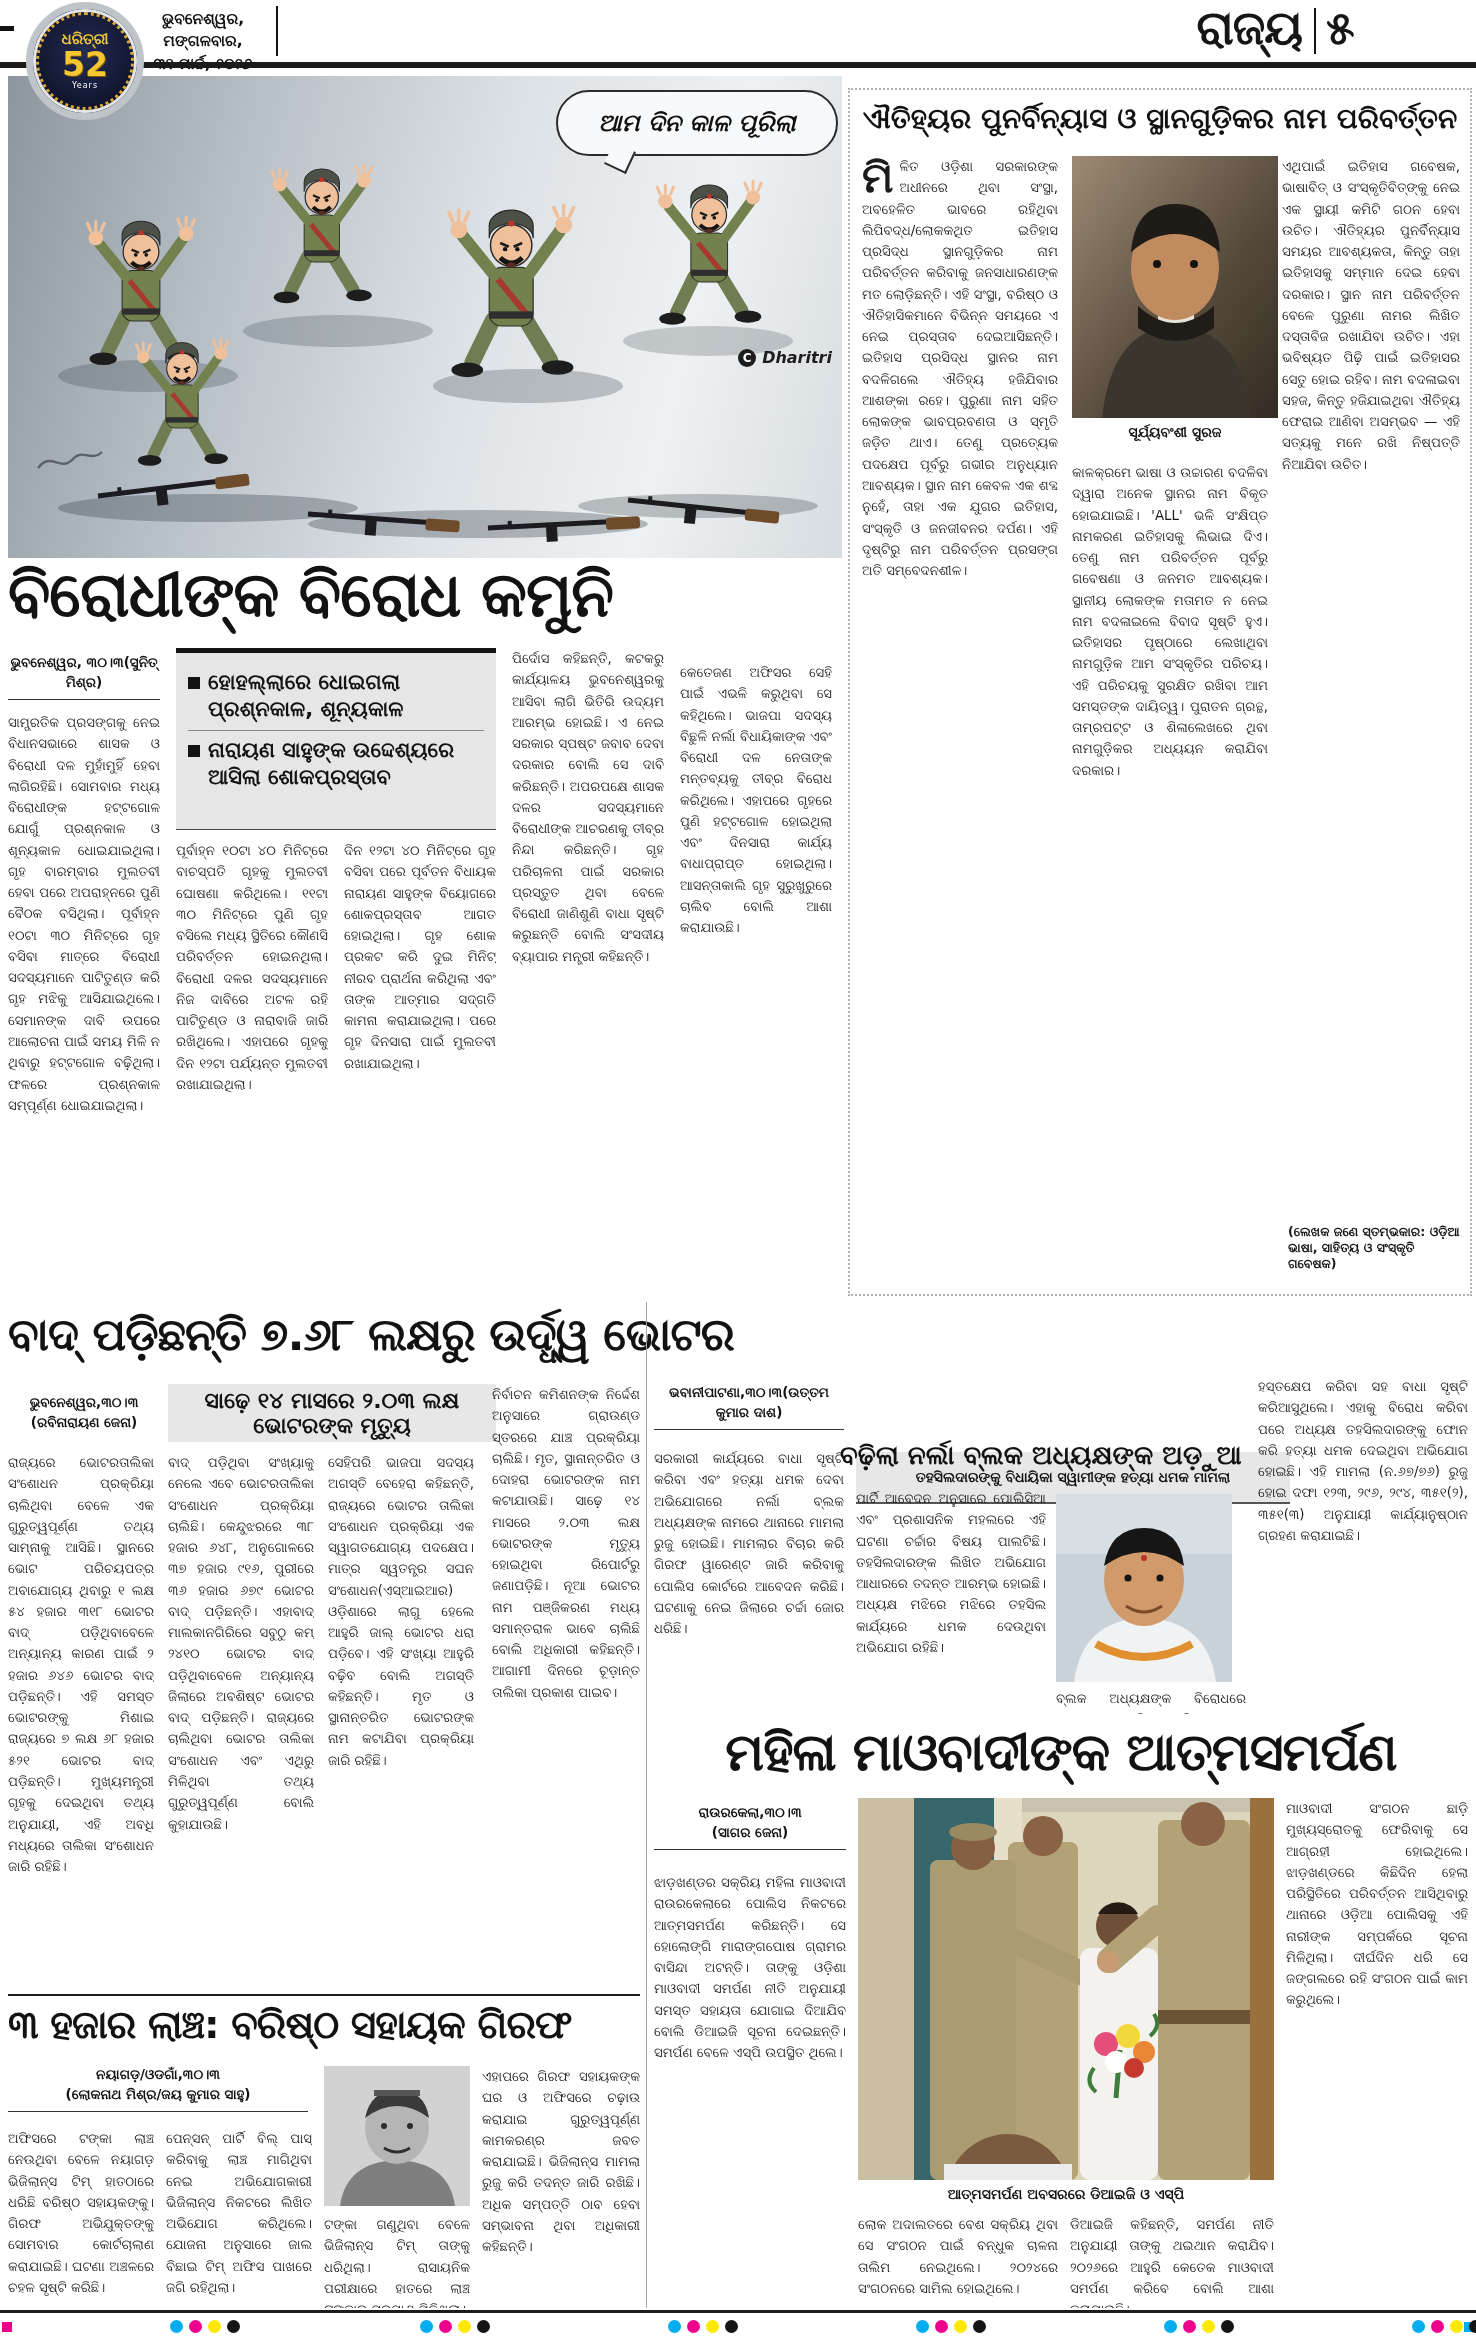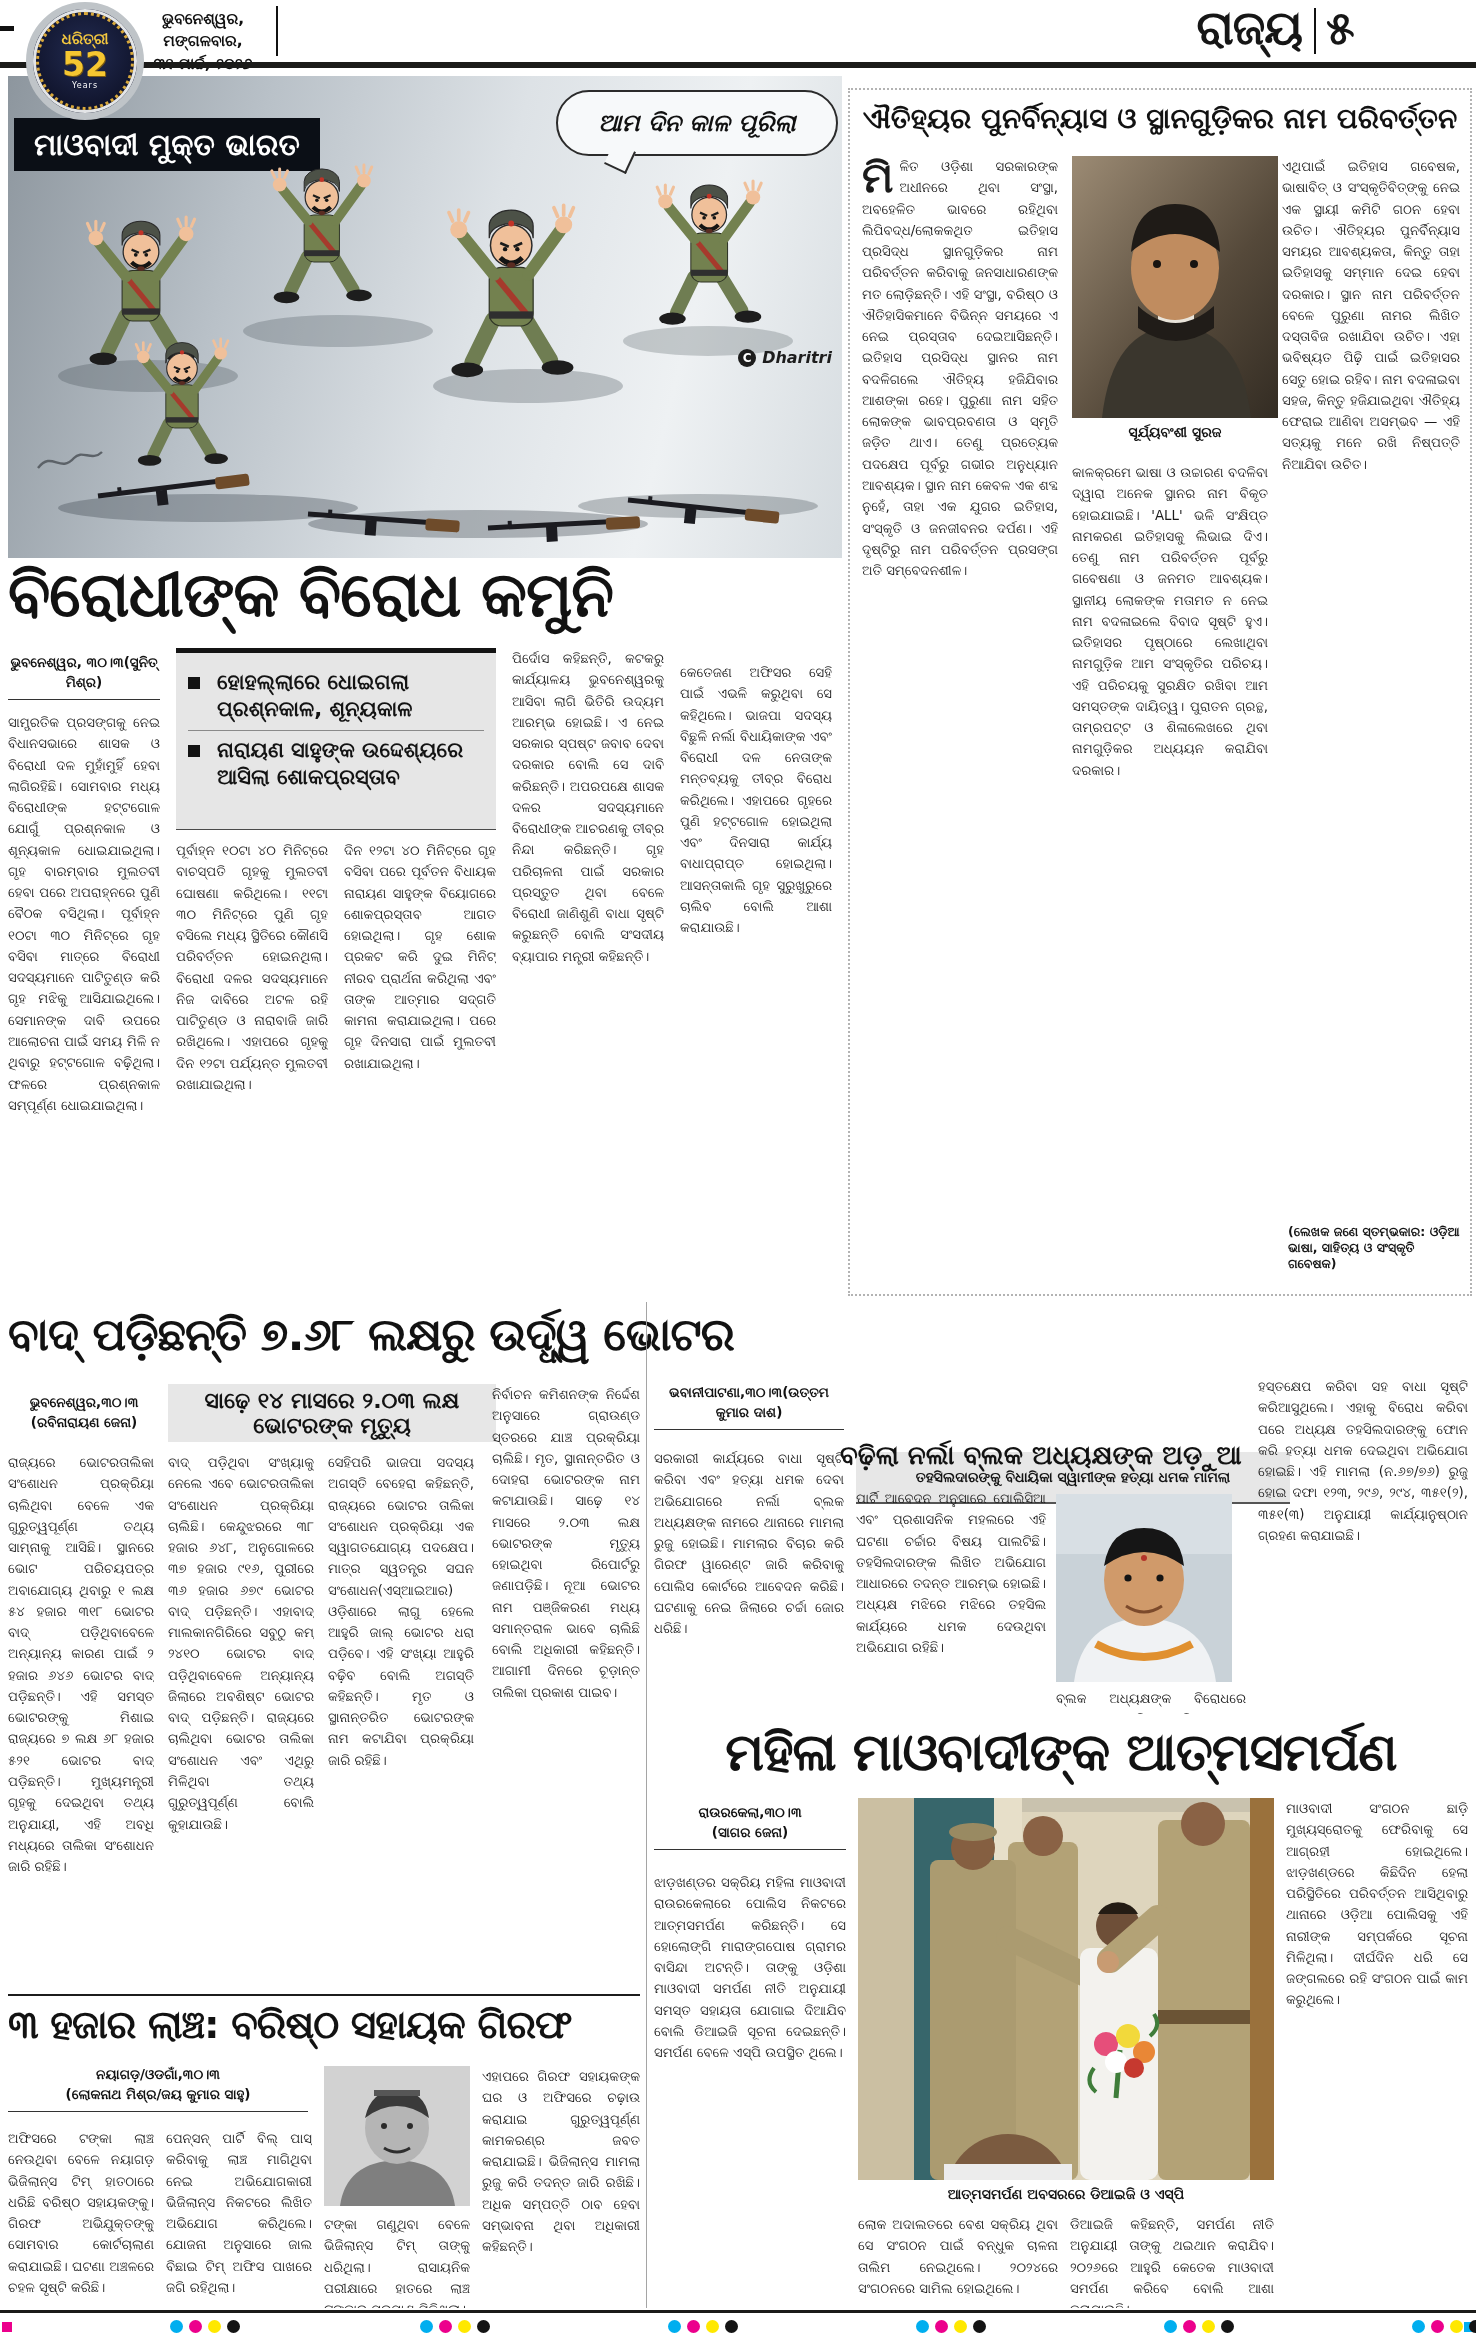--- a/index.html
+++ b/index.html
@@ -35,21 +35,21 @@
   .h-voters{font-size:45px;font-weight:bold;letter-spacing:-1px;white-space:nowrap;color:#121212;}
   .h-warrant{font-size:42px;font-weight:bold;letter-spacing:-1px;white-space:nowrap;color:#121212;}
   .h-surrender{font-size:52px;font-weight:bold;letter-spacing:-1px;white-space:nowrap;text-align:center;color:#121212;}
   .h-bribe{font-size:39px;font-weight:bold;letter-spacing:-1px;white-space:nowrap;color:#121212;}
   .h-heritage{font-size:28px;font-weight:bold;text-align:center;line-height:1.2;color:#121212;}
   .byline{font-size:13.5px;font-weight:bold;text-align:center;line-height:1.5;color:#121212;}
   .byline.u{border-bottom:1px solid #333;padding-bottom:6px;}
   .col{font-size:13.3px;line-height:1.6;text-align:justify;color:#1b1b1b;overflow:hidden;}
   .lead::first-letter{font-size:42px;font-weight:bold;float:left;line-height:.85;padding:4px 6px 0 0;}
   .bullet-box{background:#e6e6e6;border-top:5px solid #141414;border-bottom:1px solid #4a4a4a;padding:10px 12px;}
-  .bullet-item{display:flex;gap:17px;font-size:21px;font-weight:bold;line-height:1.3;color:#131313;padding:6px 0;}
+  .bullet-item{display:flex;gap:8px;font-size:21px;font-weight:bold;line-height:1.3;color:#131313;padding:6px 0;}
   .bullet-item + .bullet-item{border-top:1px solid #8a8a8a;}
   .bullet-sq{flex:0 0 12px;width:12px;height:12px;background:#131313;margin-top:8px;}
   .graybox{background:#e7e7e7;display:flex;align-items:center;justify-content:center;text-align:center;
            font-weight:bold;color:#121212;}
   .subhead2{font-size:26px;font-weight:bold;text-align:center;white-space:nowrap;color:#121212;}
   .caption{font-size:14px;font-weight:bold;text-align:center;color:#121212;}
   .credit-note{font-size:12.5px;font-weight:bold;}
   .dotted-box{border:2px dotted #b3b3b3;background:#fff;}
   .vrule{background:#a5a5a5;}
   .hrule{background:#1c1c1c;}
@@ -75,21 +75,20 @@
     <div>ଭୁବନେଶ୍ୱର, ମଙ୍ଗଳବାର,</div>
     <div>୩୧ ମାର୍ଚ୍ଚ, ୨୦୨୬</div>
   </div>
   <div class="abs hdr-div" style="left:276px;top:6px;width:2px;height:50px;"></div>
   <div class="abs section-title" style="left:1110px;top:0;width:192px;">ରାଜ୍ୟ</div>
   <div class="abs hdr-div" style="left:1314px;top:8px;width:2px;height:46px;"></div>
   <div class="abs page-num" style="left:1326px;top:1px;width:60px;">୫</div>
   <div class="abs thick-rule" style="left:0;top:62px;width:1476px;height:6px;"></div>
 
   <div class="abs cartoon" style="left:8px;top:76px;width:834px;height:482px;">
-    <div class="abs kicker" style="left:6px;top:42px;">ମାଓବାଦୀ ମୁକ୍ତ ଭାରତ</div>
     <div class="abs bubble" style="left:548px;top:14px;width:278px;height:62px;">ଆମ ଦିନ କାଳ ପୂରିଲା</div>
     <div class="abs bubble-tail" style="left:600px;top:70px;"></div>
 
     <svg class="abs" style="left:0;top:0;" width="834" height="482" viewBox="0 0 834 482">
       <defs>
         <g id="sol">
           <path d="M45,95 L28,130" stroke="#6f7d52" stroke-width="13" stroke-linecap="round"></path>
           <path d="M72,95 L92,128" stroke="#6f7d52" stroke-width="13" stroke-linecap="round"></path>
           <ellipse cx="24" cy="136" rx="13" ry="6" fill="#1d1d1d"></ellipse>
           <ellipse cx="98" cy="134" rx="13" ry="6" fill="#1d1d1d"></ellipse>

